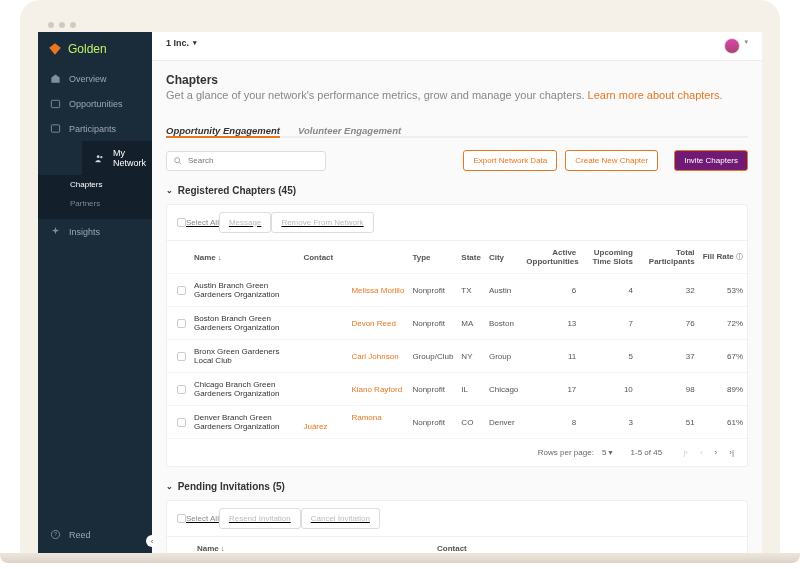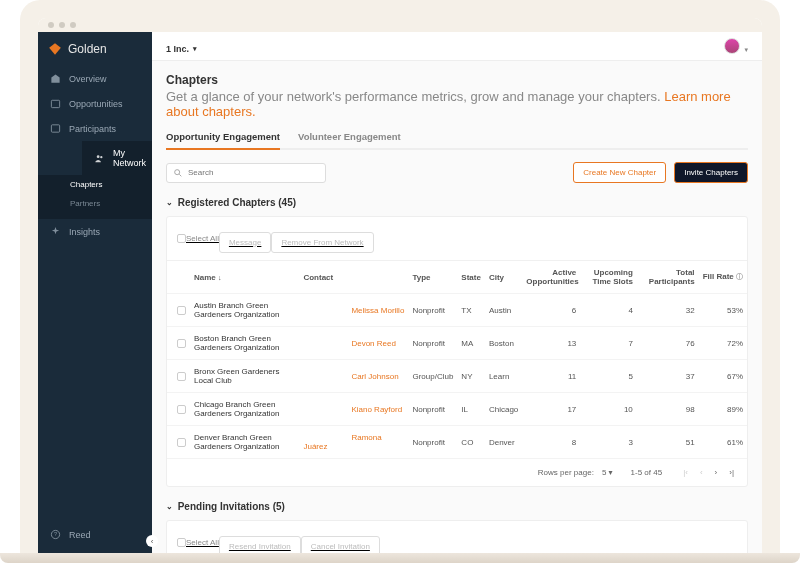--- a/index.html
+++ b/index.html
@@ -4,47 +4,47 @@
 <style>
 * { margin: 0; padding: 0; box-sizing: border-box; font-family: -apple-system, BlinkMacSystemFont, "Segoe UI", sans-serif; }
 body { background: #fff; width: 800px; height: 569px; overflow: hidden; }
 .device { position: relative; width: 760px; height: 555px; margin: 0 auto; background: #f5f0e8; border-radius: 20px 20px 0 0; padding: 18px 18px 0 18px; }
 .device::after { content: ""; position: absolute; left: -20px; right: -20px; bottom: -8px; height: 10px; background: linear-gradient(#ede6dd,#ddd4c8); border-radius: 0 0 8px 8px; }
 .screen { background: #fff; height: 100%; border-radius: 8px 8px 0 0; overflow: hidden; display: flex; flex-direction: column; }
 .titlebar { height: 14px; display: flex; align-items: center; gap: 5px; padding: 0 10px; background: #f5f0e8; }
 .dot { width: 6px; height: 6px; border-radius: 50%; background: #d0cbc2; }
 .app { flex: 1; display: flex; min-height: 0; }
 .sidebar { width: 114px; background: #1a2b3a; color: #aab6c2; display: flex; flex-direction: column; font-size: 9px; position: relative; }
-.brand { display: flex; align-items: center; gap: 6px; padding: 10px 10px; color: #e5e5e5; font-size: 12px; font-weight: 500; }
+.brand { display: flex; align-items: center; gap: 6px; padding: 10px 10px; color: #bef264; font-size: 12px; font-weight: 500; }
 .brand svg { width: 14px; height: 14px; }
 .nav-item { display: flex; align-items: center; gap: 8px; padding: 7px 12px; cursor: pointer; color: #9aa8b5; }
 .nav-item .ic { width: 11px; height: 11px; opacity: .8; flex-shrink: 0; }
 .nav-item.active { background: #13202c; color: #fff; margin-left: 44px; }
 .sub { background: #13202c; padding-bottom: 6px; }
 .sub .sub-item { padding: 5px 12px 5px 32px; font-size: 8px; color: #7a8894; cursor: pointer; }
 .sub .sub-item.active { color: #fff; }
 .sidebar-bottom { margin-top: auto; padding-bottom: 8px; }
 .collapse-btn { position: absolute; right: -6px; bottom: 8px; width: 12px; height: 12px; background: #fff; border-radius: 50%; display: flex; align-items: center; justify-content: center; font-size: 8px; color: #555; }
 .main { flex: 1; background: #fafafa; overflow-y: auto; min-width: 0; }
-.topbar { background: #fff; border-bottom: 1px solid #eee; display: flex; align-items: flex-end; padding: 6px 14px; }
+.topbar { background: #fff; border-bottom: 1px solid #eee; display: flex; align-items: flex-start; padding: 6px 14px; }
 .org-sel { font-size: 9px; font-weight: 600; color: #333; display: flex; align-items: center; gap: 4px; }
 .avatar { width: 16px; height: 16px; border-radius: 50%; background: linear-gradient(#d4a, #a47); margin-left: auto; border: 1px solid #ddd; }
 .content { padding: 12px 14px; }
 .page-title { font-size: 12px; font-weight: 600; color: #333; margin-bottom: 2px; }
-.page-sub { font-size: 13px; color: #888; margin-bottom: 12px; }
+.page-sub { font-size: 11px; color: #888; margin-bottom: 24px; }
 .page-sub a { color: #e87722; text-decoration: none; }
 .tabs { display: flex; gap: 18px; border-bottom: 2px solid #eee; margin-bottom: 12px; }
-.tab { font-size: 9.5px; font-weight: 600; color: #888; padding-bottom: 6px; margin-bottom: -2px; cursor: pointer; }
+.tab { font-size: 9.5px; font-weight: 600; color: #888; padding-bottom: 0; margin-bottom: -2px; cursor: pointer; font-style: italic; }
 .tab.active { color: #333; border-bottom: 2px solid #e87722; }
 .toolbar { display: flex; align-items: center; gap: 8px; margin-bottom: 14px; }
 .search { background: #fff; border: 1px solid #ddd; border-radius: 3px; padding: 4px 6px; display: flex; align-items: center; gap: 5px; width: 160px; }
 .search input { border: none; outline: none; font-size: 8px; flex: 1; color: #555; }
 .btn { font-size: 8px; padding: 5px 9px; border-radius: 3px; cursor: pointer; border: 1px solid #e87722; color: #e87722; background: #fff; white-space: nowrap; }
-.btn.primary { background: #0f172a; color: #fff; }
-.btn.ghost { border-color: #ddd; color: #bbb; margin-top: 8px; }
+.btn.primary { background: #701a75; color: #fff; margin-left: 8px; }
+.btn.ghost { border-color: #ddd; color: #bbb; }
 .section-title { font-size: 10px; font-weight: 600; color: #333; margin-bottom: 8px; display: flex; align-items: center; gap: 5px; }
 .card { background: #fff; border: 1px solid #eee; border-radius: 3px; margin-bottom: 14px; font-size: 8.5px; }
 .card-head { padding: 7px 10px; display: flex; align-items: center; border-bottom: 1px solid #f0f0f0; text-decoration: underline; }
 .chk { width: 9px; height: 9px; border: 1px solid #ccc; border-radius: 2px; flex-shrink: 0; }
 table { width: 100%; border-collapse: collapse; }
 th, td { text-align: left; padding: 7px 4px; border-bottom: 1px solid #f3f3f3; vertical-align: middle; }
 th:first-child, td:first-child { padding-left: 10px; width: 20px; }
 th { font-size: 8px; font-weight: 600; color: #555; white-space: nowrap; }
 th.r, td.r { text-align: right; }
 td { font-size: 8px; color: #555; }
@@ -148,20 +148,21 @@
 
           <div class="toolbar">
             <div class="search">
               <svg class="ic-small" viewBox="0 0 24 24">
                   <circle cx="10" cy="10" r="6" fill="none" stroke="#999" stroke-width="2"></circle>
                   <line x1="15" y1="15" x2="20" y2="20" stroke="#999" stroke-width="2"></line>
                 </svg>
               <input placeholder="Search" style="">
             </div>
             <div style="flex:1"></div>
+            <div class="btn">Export Network Data</div>
             <div class="btn">Create New Chapter</div>
             <div class="btn primary">Invite Chapters</div>
           </div>
 
           <div class="section-title">
             <span style="font-size:8px;">⌄</span>
             <span>Registered Chapters (45)</span>
           </div>
           <div class="card">
             <div class="card-head">
@@ -221,21 +222,21 @@
                   <tr>
                     <td>
                       <div class="chk"></div>
                     </td>
                     <td>
                       <div class="name" style="max-width:110px;">Bronx Green Gardeners Local Club</div>
                     </td>
                     <td><span class="contact">Carl Johnson</span></td>
                     <td>Group/Club</td>
                     <td>NY</td>
-                    <td>Learn</td>
+                    <td>Group</td>
                     <td class="r">11</td>
                     <td class="r">5</td>
                     <td class="r">37</td>
                     <td class="r">67%</td>
                   </tr>
                   <tr>
                     <td>
                       <div class="chk"></div>
                     </td>
                     <td>

